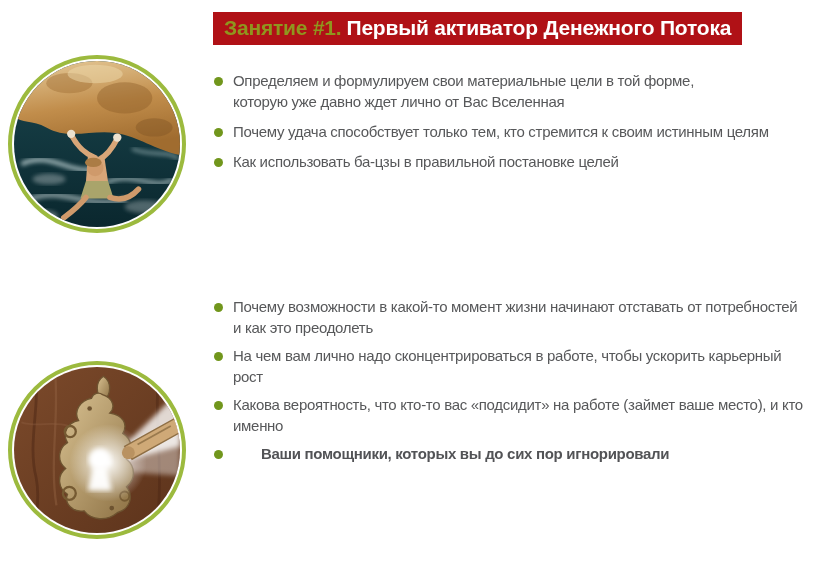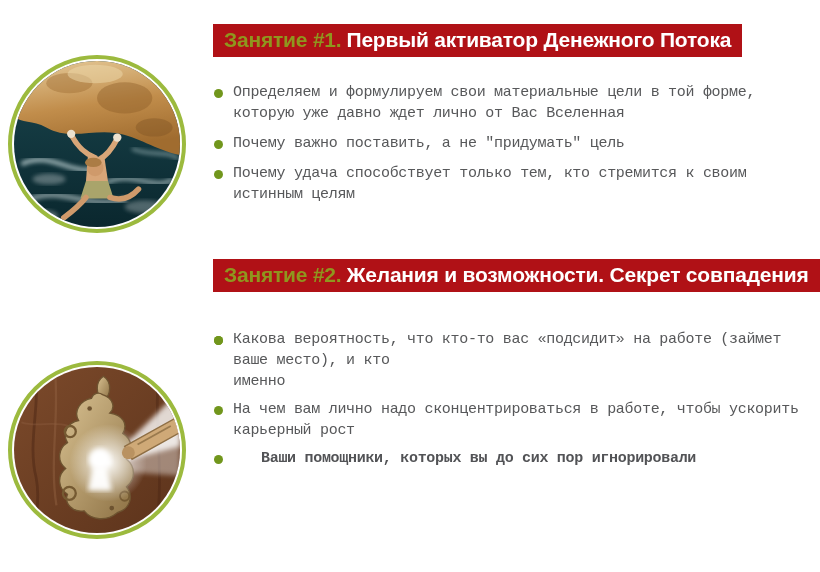--- a/index.html
+++ b/index.html
@@ -11,29 +11,29 @@
   .photo{
     position:absolute;left:8px;width:178px;height:178px;border-radius:50%;
     border:4px solid #9cba3e;background:#ffffff;padding:2px;box-sizing:border-box;
   }
   .photo .inner{width:100%;height:100%;border-radius:50%;overflow:hidden;}
   .photo svg{display:block;width:100%;height:100%;}
   .photo1{top:55px;}
   .photo2{top:361px;}
   
   .content{position:absolute;left:213px;width:596px;}
-  .content1{top:24px;}
+  .content1{top:12px;}
   .content2{top:259px;}
   .banner{
     display:inline-block;background:#b01116;color:#ffffff;
     padding:4px 11px 5px 11px;font-size:21px;font-weight:bold;letter-spacing:-0.2px;
     line-height:24px;white-space:nowrap;
   }
   .banner .num{color:#8f961e;margin-right:5px;}
-  ul.bullets{list-style:none;margin:0;padding:0;font-family:Liberation Mono, monospace;}
+  ul.bullets{list-style:none;margin:0;padding:0;}
   .content1 ul.bullets{margin-top:25px;}
   .content2 ul.bullets{margin-top:37px;}
   ul.bullets li{
     position:relative;padding-left:20px;color:#57585a;font-size:15px;
     line-height:21px;letter-spacing:-0.3px;
   }
   .content1 ul.bullets li{margin-bottom:9px;}
   .content2 ul.bullets li{margin-bottom:7px;}
   ul.bullets li .dot{
     position:absolute;left:1px;top:7px;width:9px;height:9px;border-radius:50%;
@@ -141,46 +141,45 @@
     </div>
     <ul class="bullets">
 
     <li>
           <span class="dot"></span>
           <span class="btxt">Определяем и формулируем свои материальные цели в той форме,
 которую уже давно ждет лично от Вас Вселенная</span>
         </li>
         <li>
           <span class="dot"></span>
-          <span class="btxt">Почему важно поставить, а не "придумать" цель</span>
+          <span class="btxt">Почему удача способствует только тем, кто стремится к своим истинным целям</span>
         </li>
         <li>
           <span class="dot"></span>
-          <span class="btxt">Почему удача способствует только тем, кто стремится к своим истинным целям</span>
+          <span class="btxt">Как использовать ба-цзы в правильной постановке целей</span>
         </li>
       </ul>
   </section>
 
   <section class="content content2">
-    <div class="banner">
-      <span class="num">Занятие #2.</span><span class="ttl">Желания и возможности. Секрет совпадения</span>
-    </div>
     <ul class="bullets">
 
     <li>
           <span class="dot"></span>
+          <span class="btxt">Почему возможности в какой-то момент жизни начинают отставать от потребностей
+и как это преодолеть</span>
+        </li>
+        <li>
+          <span class="dot"></span>
+          <span class="btxt">На чем вам лично надо сконцентрироваться в работе, чтобы ускорить карьерный рост</span>
         </li>
         <li>
           <span class="dot"></span>
           <span class="btxt">Какова вероятность, что кто-то вас «подсидит» на работе (займет ваше место), и кто
 именно</span>
-        </li>
-        <li>
-          <span class="dot"></span>
-          <span class="btxt">На чем вам лично надо сконцентрироваться в работе, чтобы ускорить карьерный рост</span>
         </li>
         <li class="bold">
           <span class="dot"></span>
           <span class="btxt">Ваши помощники, которых вы до сих пор игнорировали</span>
         </li>
       </ul>
   </section>
 
 </div>
 

